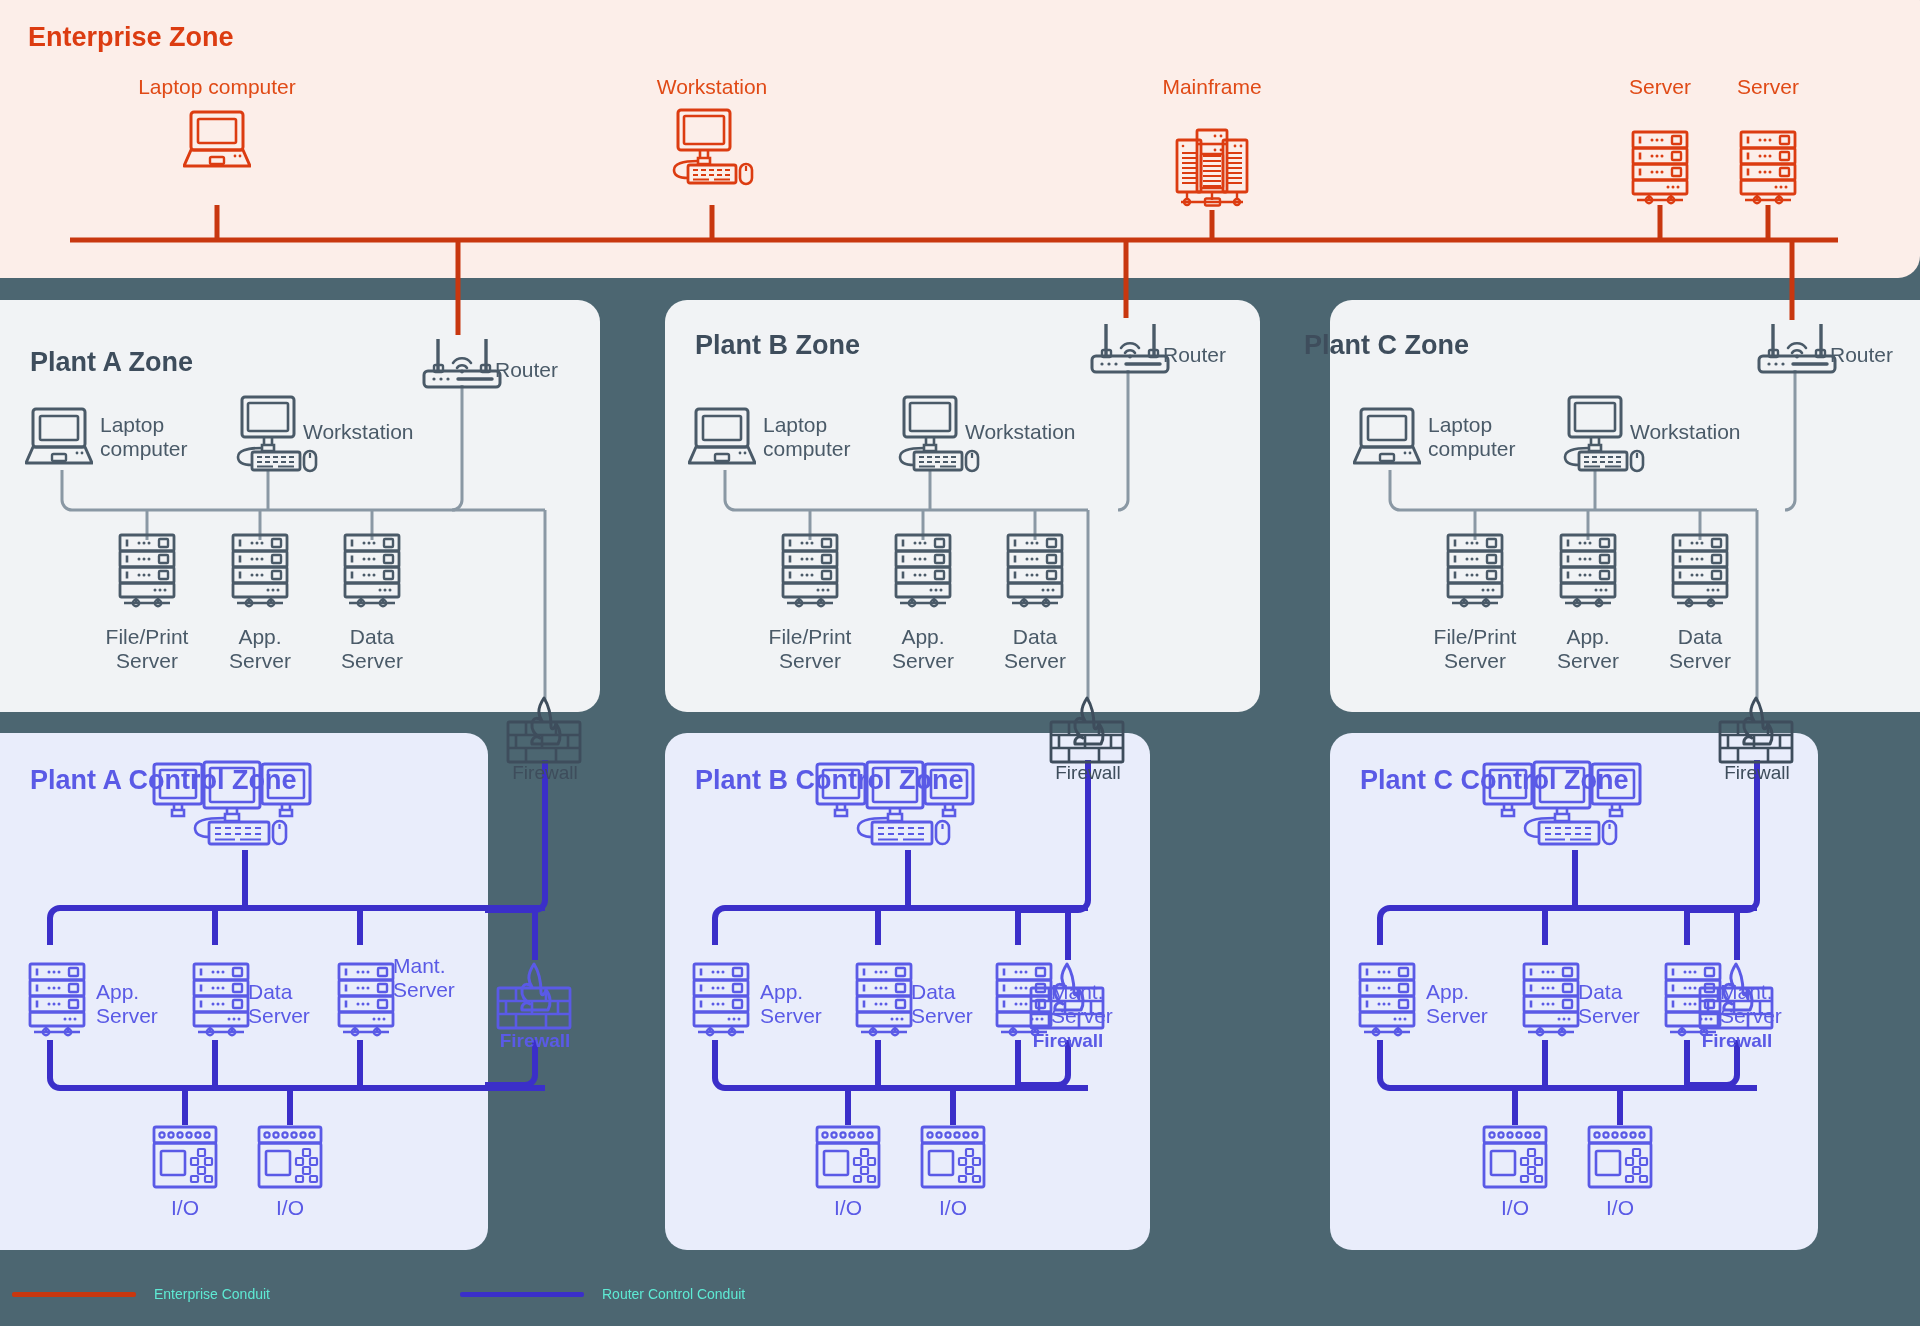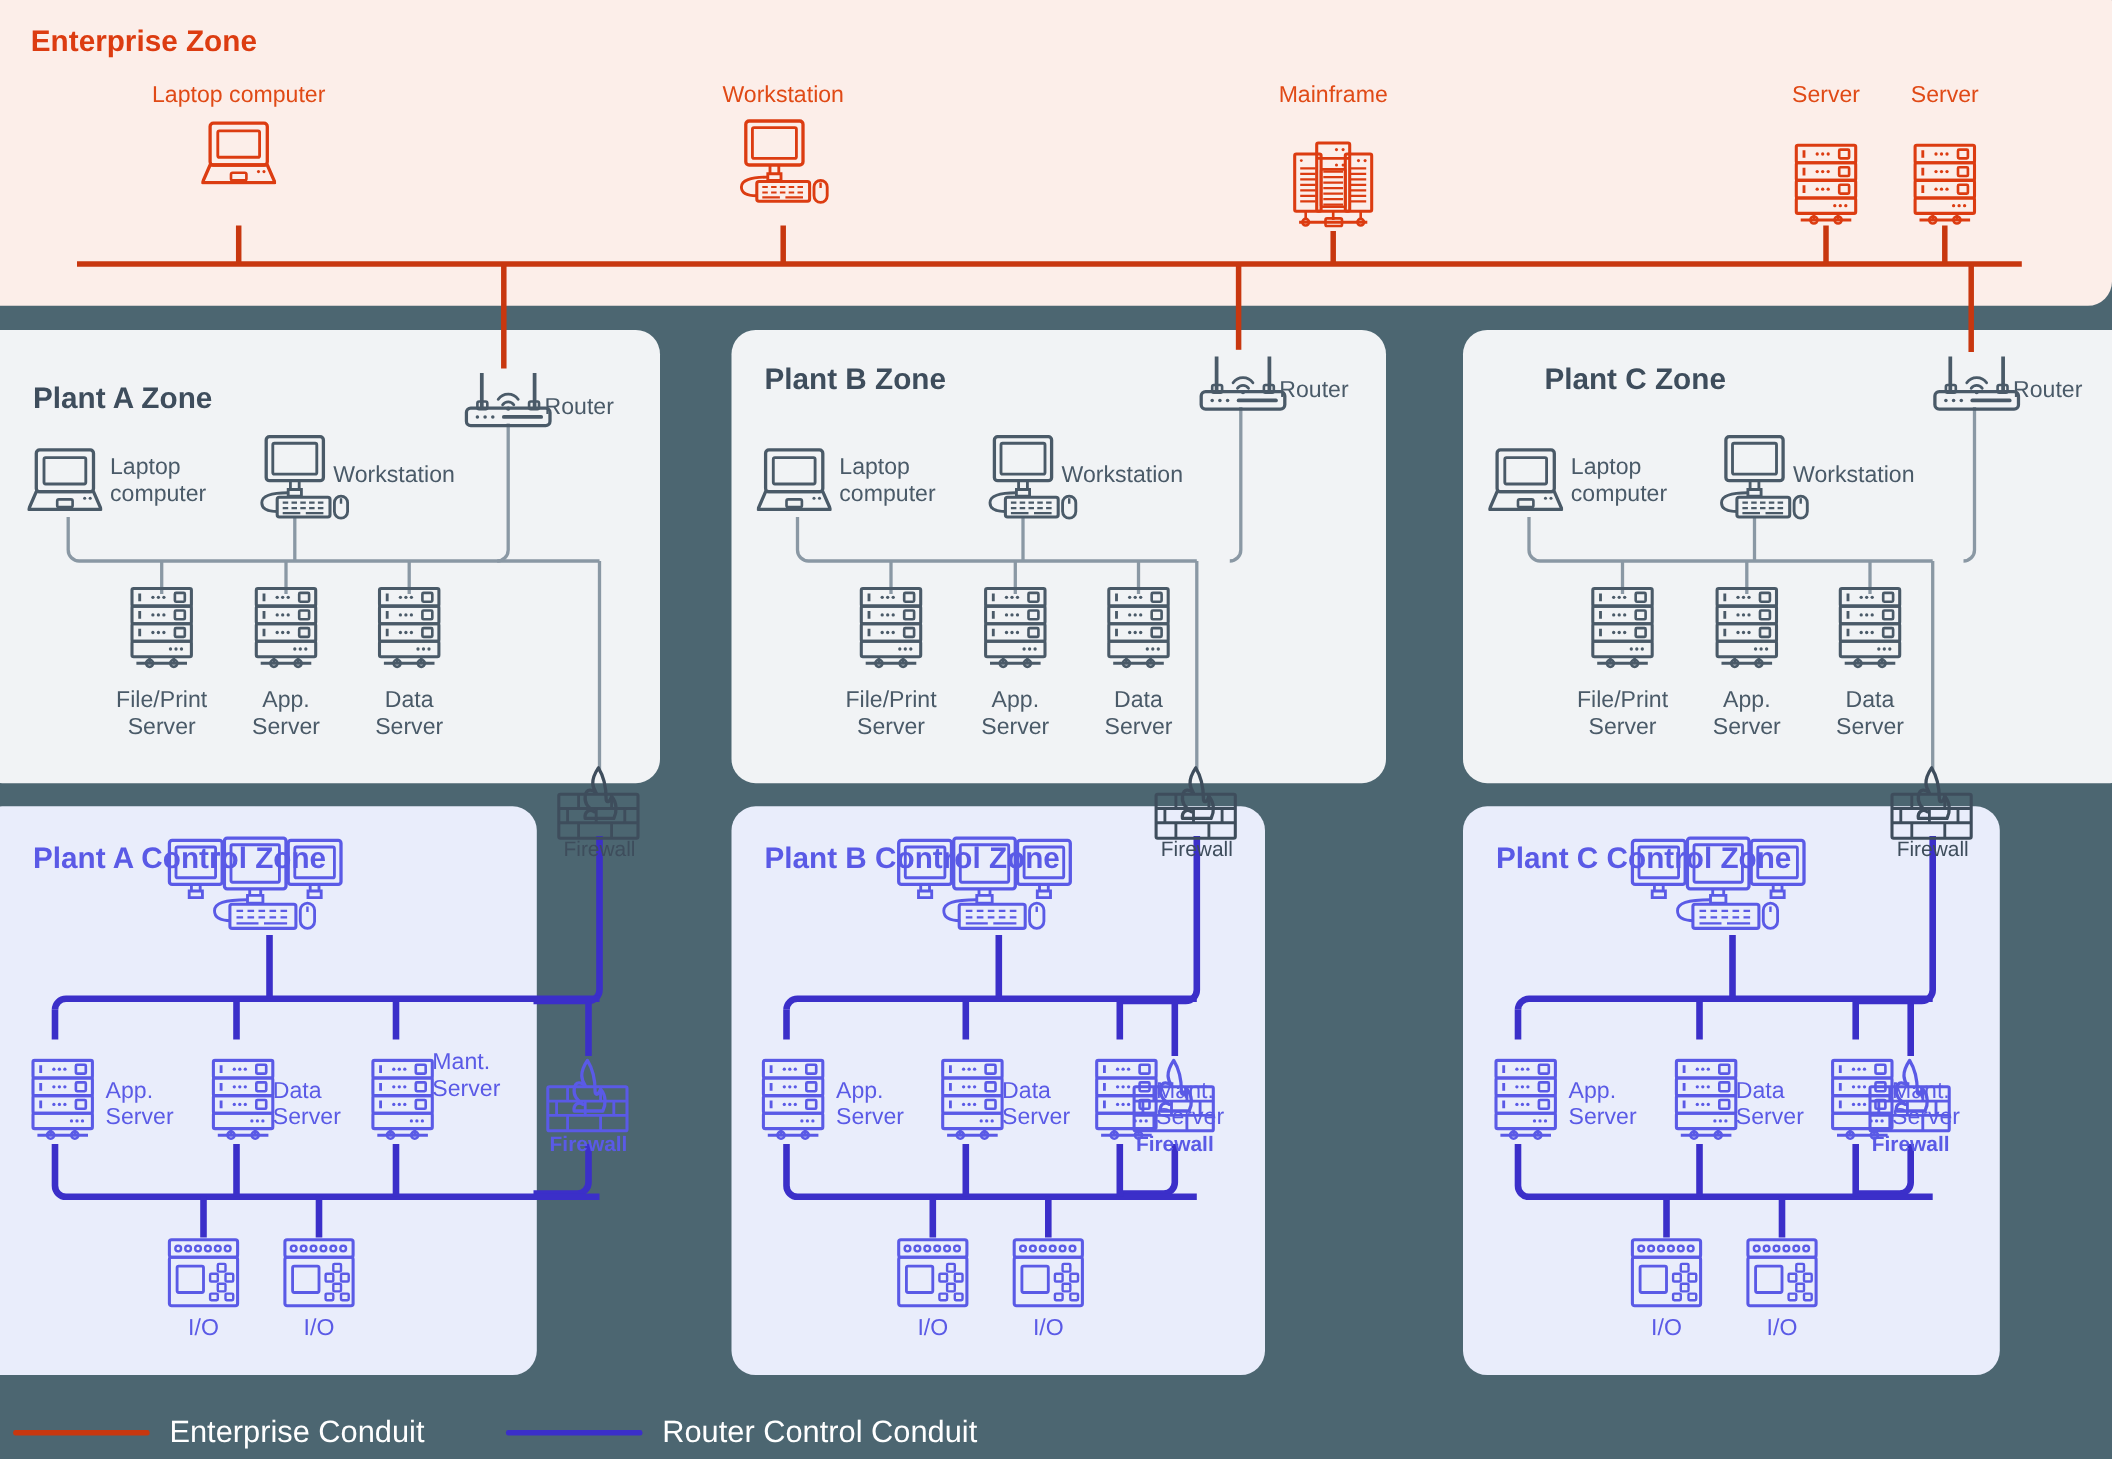--- a/index.html
+++ b/index.html
@@ -31,21 +31,21 @@
   .lbl-fw-gray{color:#3e4d5c;font-size:19px;text-align:center;}
   .lbl-fw-blue{color:#5a5ae6;font-size:19px;font-weight:bold;text-align:center;}
   .ctr{text-align:center;}
 
   .icon{position:absolute;}
 
   
   .legend{position:absolute;left:0;bottom:0;width:1920px;height:56px;}
   .legend-item{position:absolute;display:flex;align-items:center;gap:18px;}
   .legend-line{display:block;width:124px;height:5px;border-radius:2px;}
-  .legend-text{color:#ffffff;font-size:28px;white-space:nowrap;}
+  .legend-text{color:#5eead4;font-size:14px;white-space:nowrap;}
 </style>
 </head>
 <body>
 
 <div class="stage">
 
   <svg width="0" height="0" style="position:absolute" aria-hidden="true">
     <defs>
 
       <g id="ico-laptop">
@@ -404,21 +404,21 @@
     </svg>
   <div class="lbl lbl-gray ctr" style="left:863px;top:625px;width:120px;">App.
 Server</div>
 
   <svg class="icon" style="left:1004px;top:533px;" width="62" height="76" viewBox="0 0 62 76" stroke="#4a5a68" fill="#4a5a68">
       <use href="#ico-server"></use>
     </svg>
   <div class="lbl lbl-gray ctr" style="left:975px;top:625px;width:120px;">Data
 Server</div>
 
-  <div class="zone-title t-plant" style="left:1404px;top:330px;">Plant C Zone</div>
+  <div class="zone-title t-plant" style="left:1304px;top:330px;">Plant C Zone</div>
 
   <svg class="icon" style="left:1757px;top:318px;" width="80" height="56" viewBox="0 0 80 56" stroke="#4a5a68" fill="#4a5a68">
       <use href="#ico-router"></use>
     </svg>
   <div class="lbl lbl-gray" style="left:1830px;top:343px;">Router</div>
 
   <svg class="icon" style="left:1353px;top:405px;" width="68" height="60" viewBox="0 0 68 60" stroke="#4a5a68" fill="#4a5a68">
       <use href="#ico-laptop"></use>
     </svg>
   <div class="lbl lbl-gray" style="left:1428px;top:413px;">Laptop

